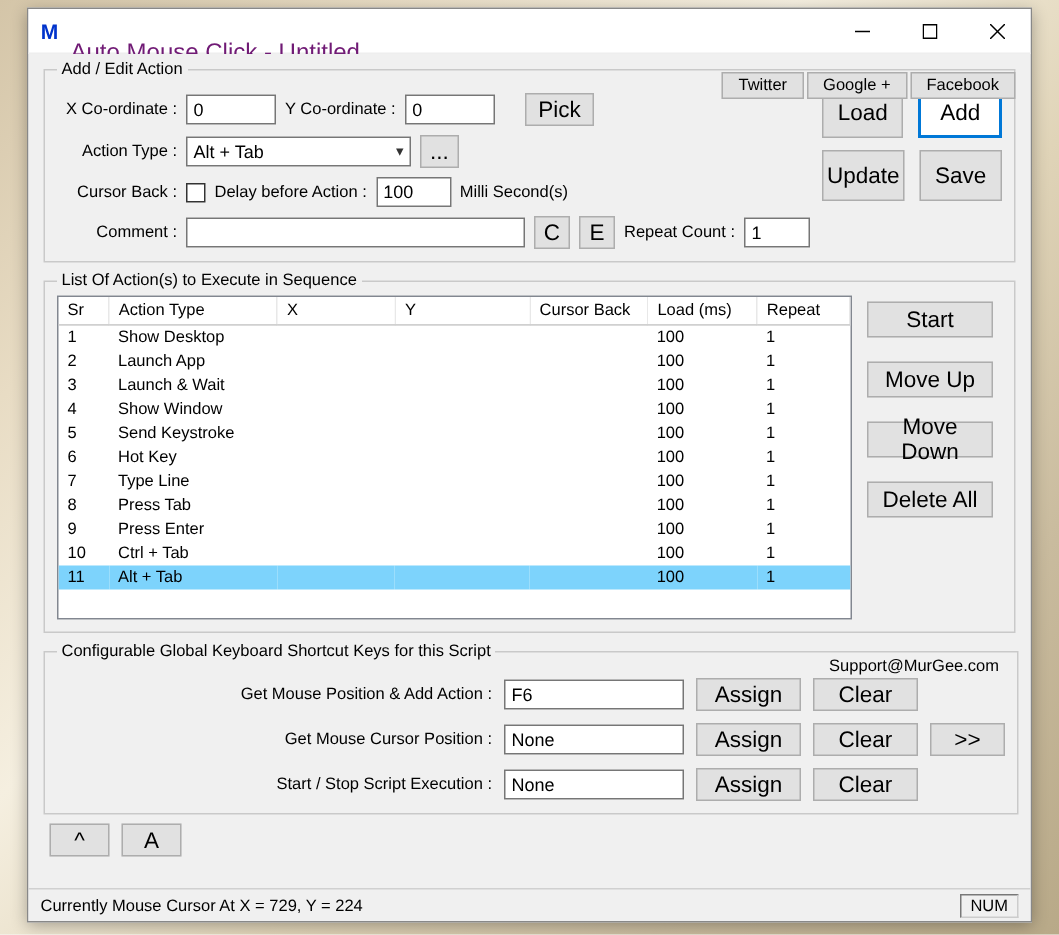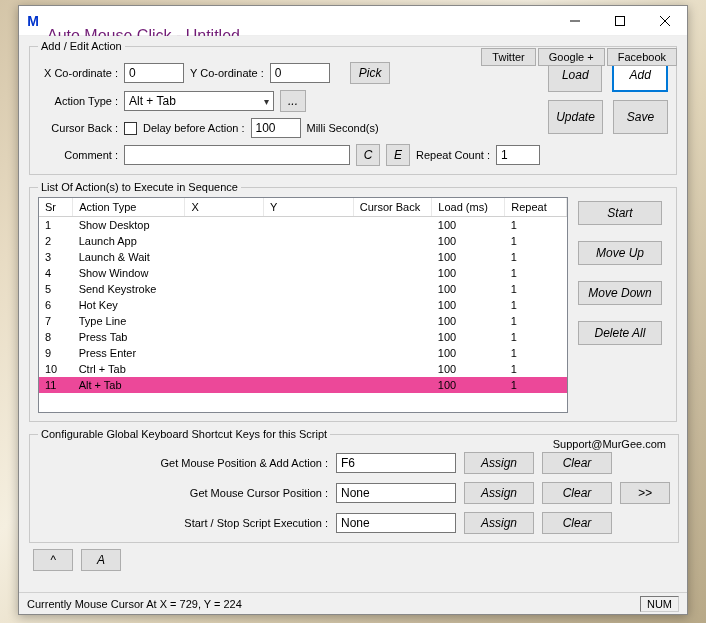--- a/index.html
+++ b/index.html
@@ -90,25 +90,24 @@
     height: 20px;
     padding: 1px 4px;
     font-size: 12px;
   }
   .btn {
     border: 1px solid #adadad;
     background: #e1e1e1;
     height: 22px;
     min-width: 40px;
     padding: 0 8px;
-    font-size: 12px;
+    font-size: 15px;
     display: inline-flex;
     align-items: center;
     justify-content: center;
-    font-style: italic;
   }
   .btn.big {
     height: 26px;
     width: 84px;
   }
   .btn.wide { width: 84px; height: 24px; }
   .btn.primary { border: 2px solid #0078d7; background:#fff; }
 
   .select {
     border: 1px solid #767676;
@@ -159,21 +158,21 @@
     border-bottom: 1px solid #d0d0d0;
     border-right: 1px solid #e8e8e8;
     padding: 3px 6px;
     position: sticky; top:0;
   }
   .table-wrap td {
     padding: 2px 6px;
     border-bottom: 0;
     white-space: nowrap;
   }
-  .table-wrap tr.sel td { background:#ec4899; }
+  .table-wrap tr.sel td { background:#7dd3fc; }
   .col-sr{width:30px;} .col-at{width:100px;} .col-x{width:70px;} .col-y{width:80px;} .col-cb{width:70px;} .col-d{width:65px;} .col-r{width:55px;}
   .list-buttons { display:flex; flex-direction:column; gap:16px; padding-top:4px; }
 
   .support { position:absolute; right:12px; top:-2px; font-size:11px; }
   fieldset.shortcut { position:relative; }
   .shortcut-row { display:grid; grid-template-columns: 290px 120px 70px 70px 50px; gap:8px; align-items:center; margin-top:8px; }
   .shortcut-row .lbl { text-align:right; }
 
   .bottom-btns { display:flex; gap:8px; margin-left:4px; }
 

